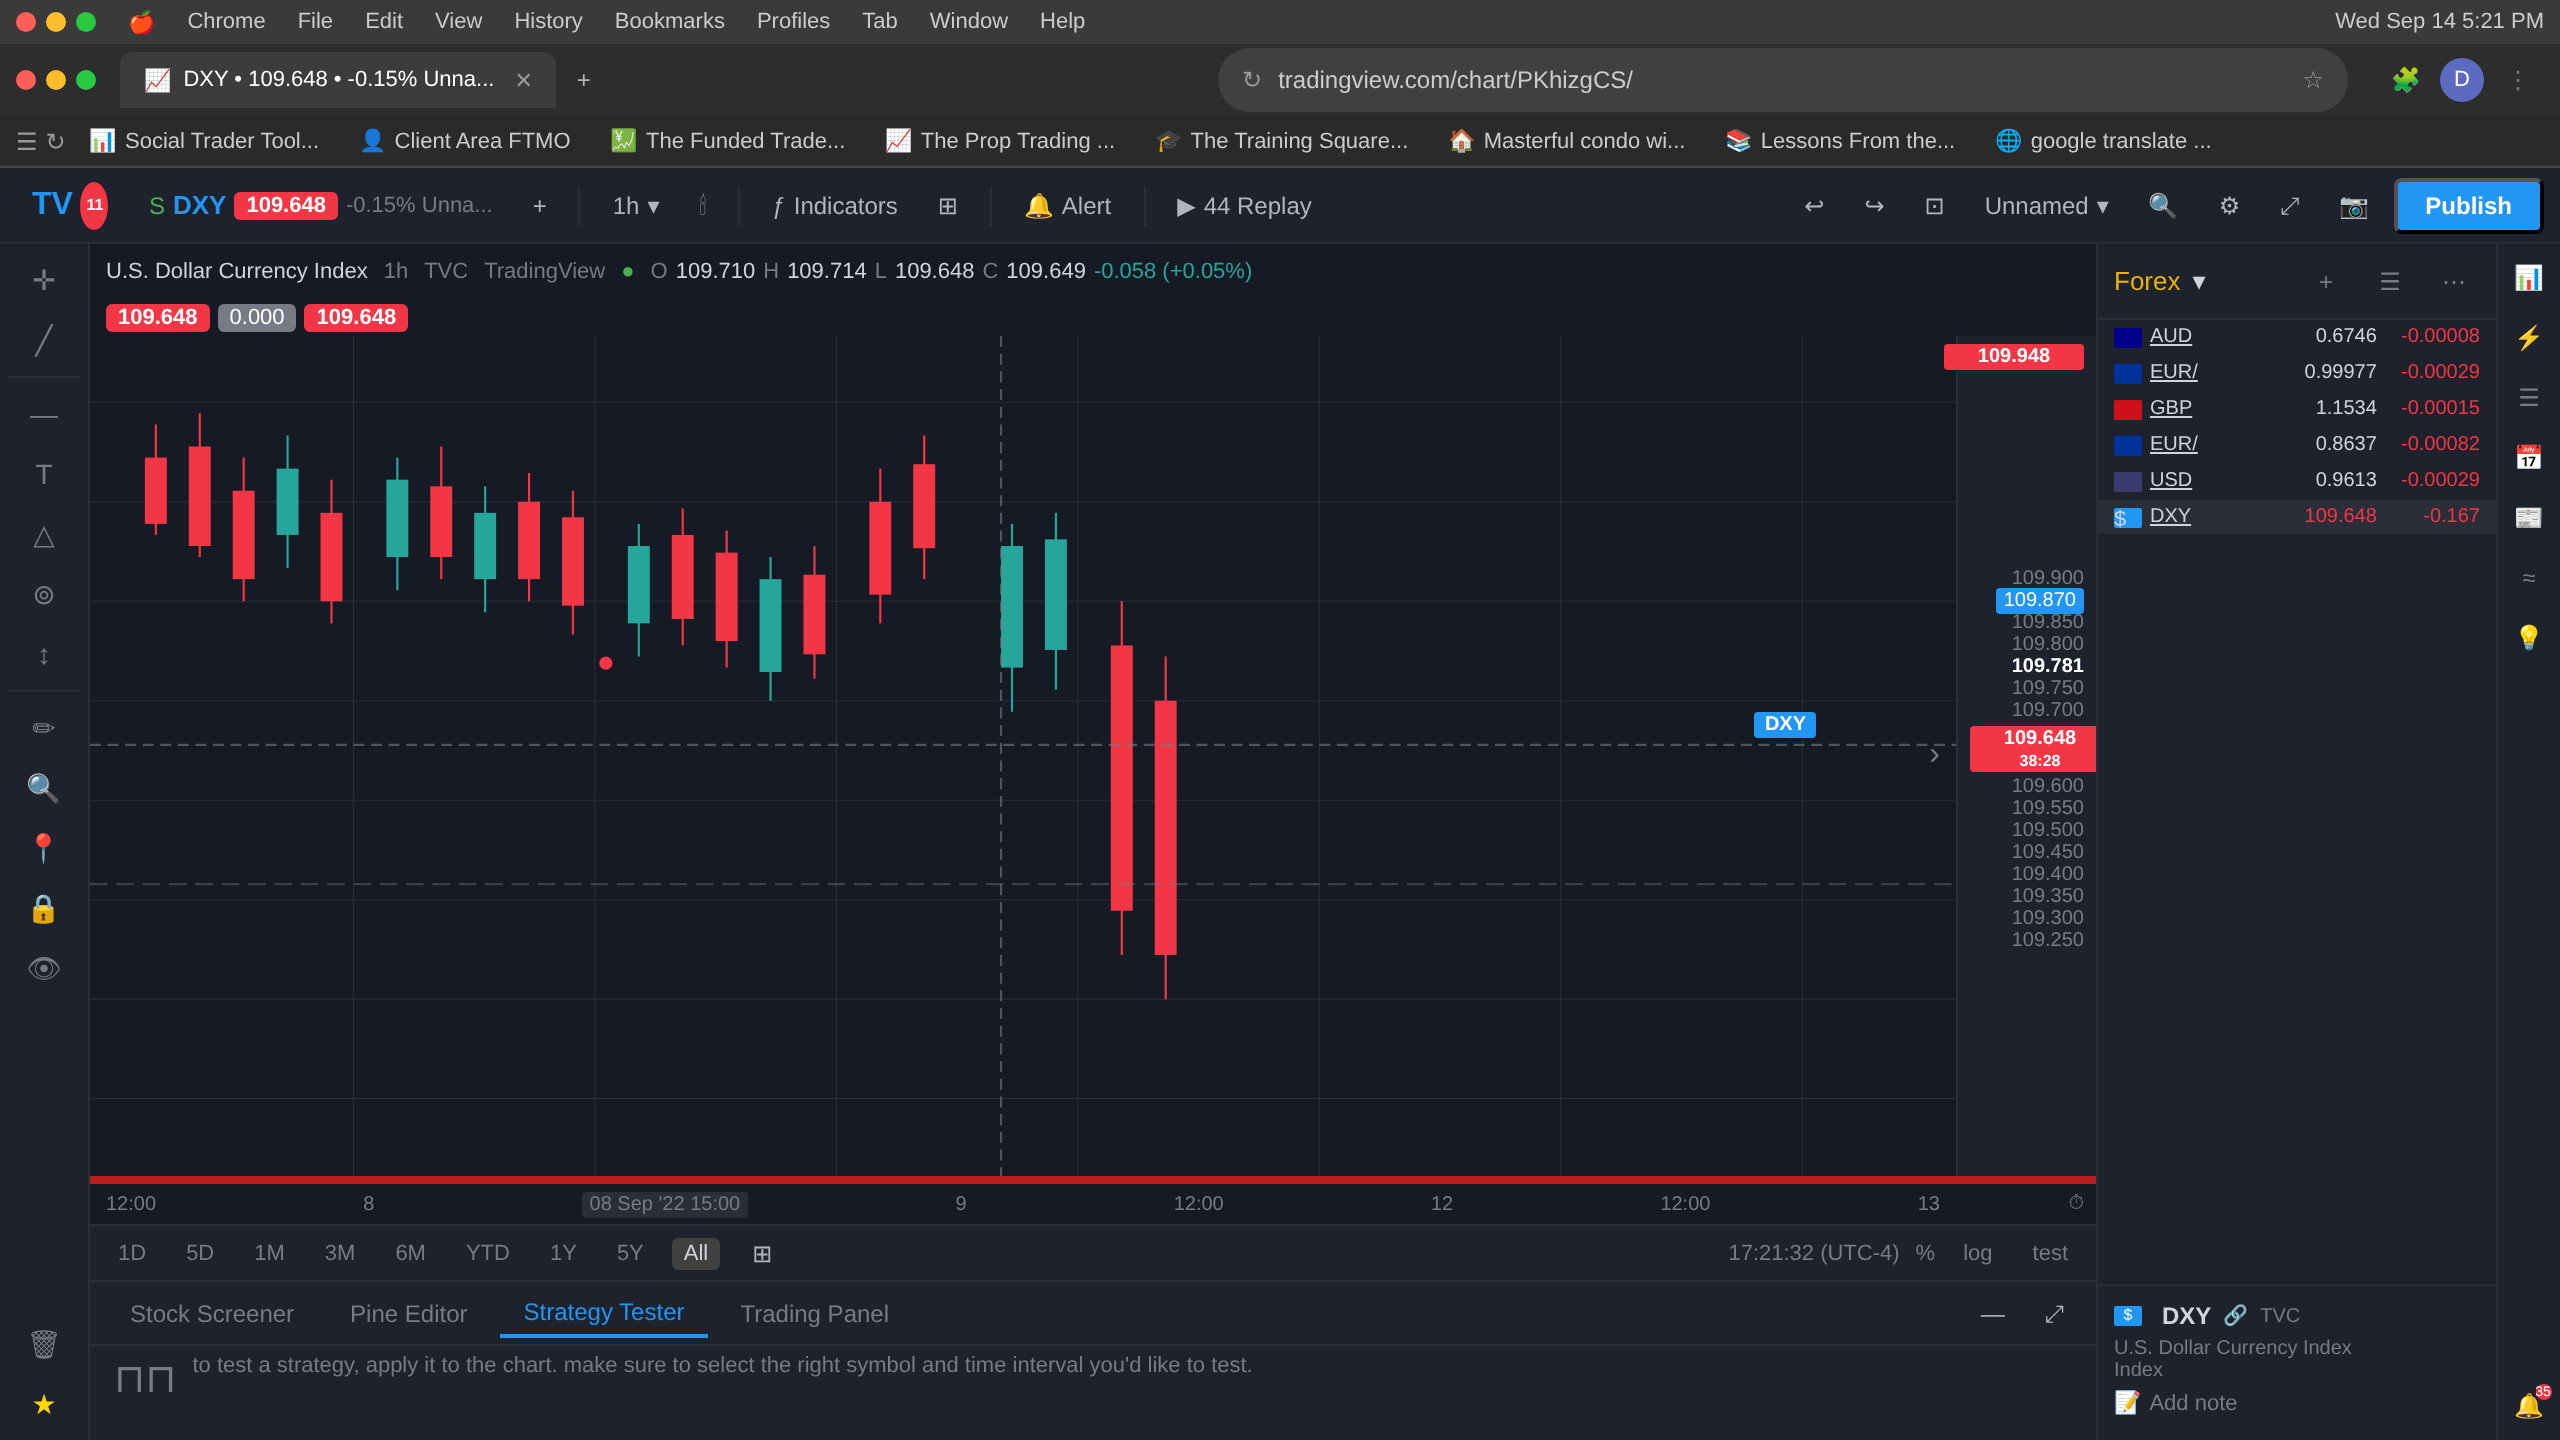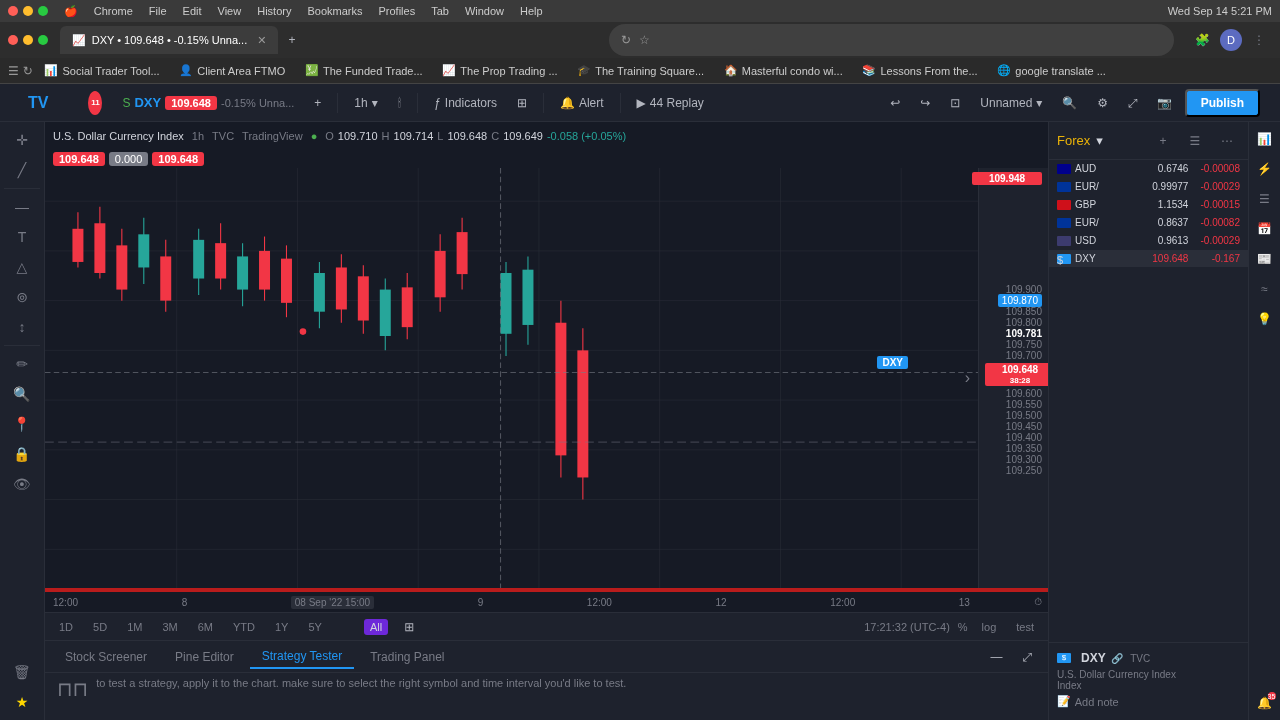--- a/index.html
+++ b/index.html
@@ -88,21 +88,21 @@
       align-items: center;
       gap: 4px;
     }
 
     
     .tv-toolbar {
       height: 38px;
       background: #1e222d;
       display: flex;
       align-items: center;
-      padding: 0 20px;
+      padding: 0 8px;
       gap: 4px;
       border-bottom: 1px solid #2a2e39;
     }
     .tv-btn {
       padding: 4px 8px;
       border-radius: 4px;
       cursor: pointer;
       color: #b2b5be;
       display: flex;
       align-items: center;
@@ -244,21 +244,21 @@
       border-top: 1px solid #2a2e39;
       font-size: 11px;
       color: #787b86;
     }
     .timeframe-btn {
       padding: 2px 6px;
       border-radius: 3px;
       cursor: pointer;
       color: #787b86;
     }
-    .timeframe-btn.active { background: #6d28d9; color: #d1d4dc; margin-left: 28px; }
+    .timeframe-btn.active { background: #404040; color: #d1d4dc; }
 
     
     .bottom-panel {
       height: 80px;
       background: #1e222d;
       border-top: 1px solid #2a2e39;
       display: flex;
       flex-direction: column;
     }
     .bottom-tabs {
@@ -324,21 +324,21 @@
       cursor: pointer;
       border-bottom: 1px solid #1e222d;
     }
     .wl-row.active { background: #2a2e39; }
     .wl-flag { width: 14px; height: 10px; margin-right: 4px; border-radius: 1px; display: inline-block; }
     .flag-au { background: #00008b; }
     .flag-eu { background: #003399; }
     .flag-gb { background: #cf101a; }
     .flag-eu2 { background: #003399; }
     .flag-us { background: #3c3b6e; }
-    .wl-sym { flex: 1.2; color: #d1d4dc; font-size: 10px; }
+    .wl-sym { flex: 1.2; color: #d1d4dc; font-size: 10px; text-decoration: underline; }
     .wl-last { flex: 1; text-align: right; color: #d1d4dc; font-size: 10px; }
     .wl-chg { flex: 1; text-align: right; font-size: 10px; }
     .chg-neg { color: #f23645; }
 
     
     .dxy-info {
       border-top: 1px solid #2a2e39;
       padding: 8px;
     }
     .dxy-row {
@@ -403,21 +403,20 @@
       background: #f23645;
       color: #fff;
       border-radius: 50%;
       width: 14px;
       height: 24px;
       font-size: 8px;
       display: flex;
       align-items: center;
       justify-content: center;
       font-weight: bold;
-      margin-left: 36px;
     }
 
     .chart-row {
       display: flex;
       flex: 1;
       overflow: hidden;
     }
 
     .ohlc-bar { font-size: 11px; color: #787b86; display: flex; gap: 4px; align-items: center; }
     .ohlc-val { color: #d1d4dc; }
@@ -459,20 +458,21 @@
   <div class="tab-bar">
     <div class="tab active">
       <span>📈</span>
       <span>DXY • 109.648 • -0.15% Unna...</span>
       <span style="margin-left:4px;color:#999">✕</span>
     </div>
     <div class="tv-btn" style="padding:2px 6px">+</div>
   </div>
   <div class="address-bar">
     <span style="color:#999">↻</span>
+    <span style="flex:1">tradingview.com/chart/PKhizgCS/</span>
     <span style="color:#999">☆</span>
   </div>
   <div style="display:flex;gap:4px;align-items:center;margin-left:8px">
     <div class="edge-icon">🧩</div>
     <div class="edge-icon" style="background:#5c6bc0;border-radius:50%;width:22px;height:22px;font-size:11px;color:#fff">D</div>
     <div class="edge-icon">⋮</div>
   </div>
 </div>
 
 <div class="bookmarks-bar">

